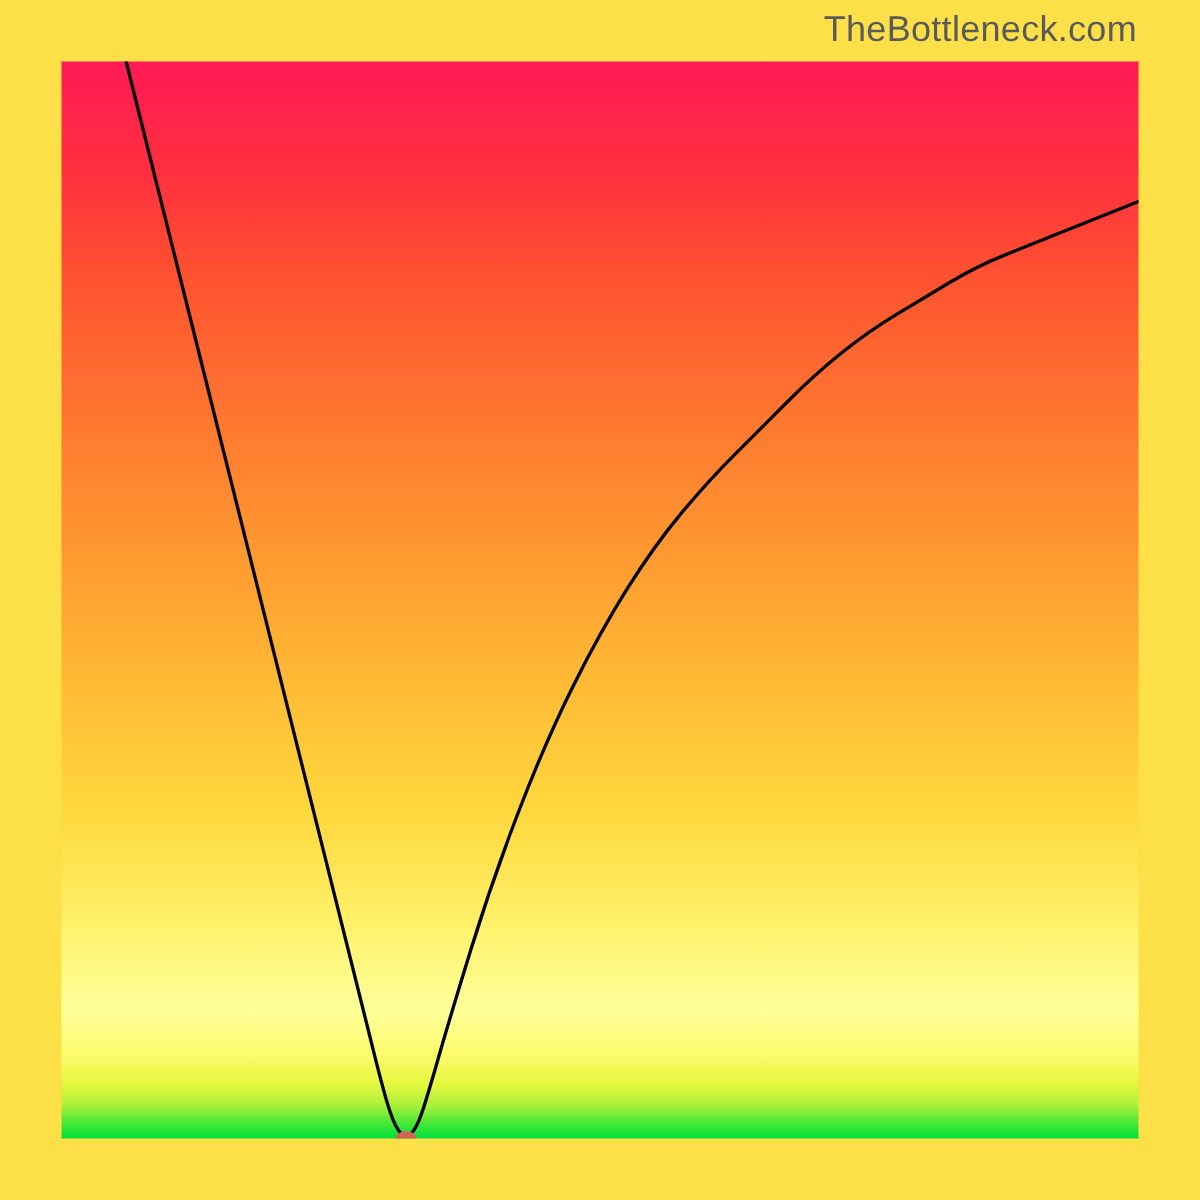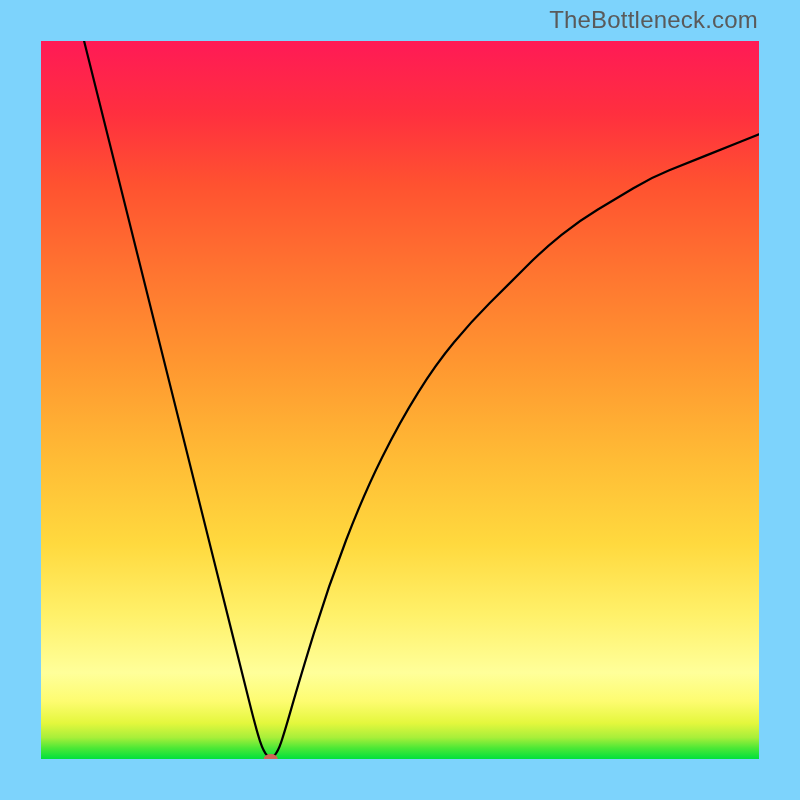--- a/index.html
+++ b/index.html
@@ -8,21 +8,21 @@
     width: 800px;
     height: 800px;
     overflow: hidden;
     background: #000;
     font-family: Arial, Helvetica, sans-serif;
   }
   .frame {
     position: relative;
     width: 800px;
     height: 800px;
-    background: #7dd3fc;
+    background: #fde047;
   }
   .plot-area {
     position: absolute;
     left: 41px;
     top: 41px;
     width: 718px;
     height: 718px;
     
     background: linear-gradient(
       to top,

